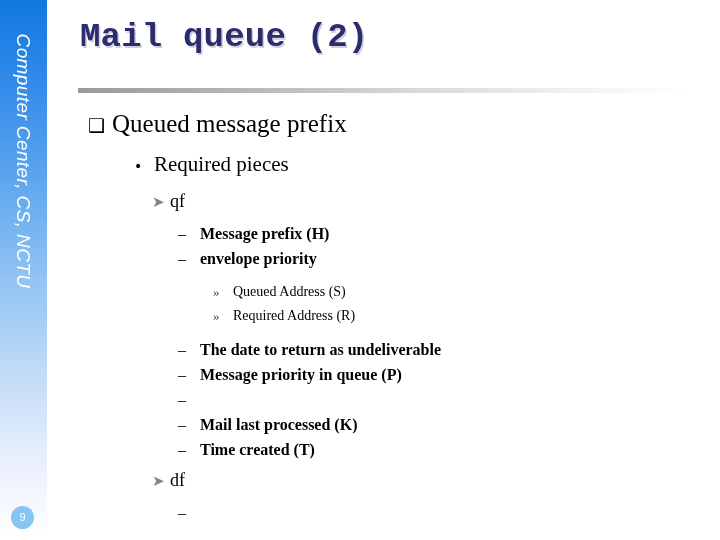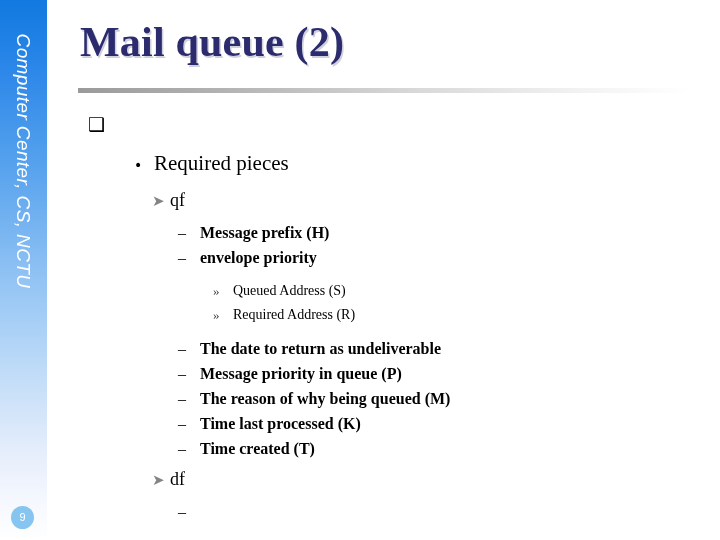--- a/index.html
+++ b/index.html
@@ -79,22 +79,22 @@
     align-items: center;
     justify-content: center;
     line-height: 1;
   }
 
   
   .title {
     position: absolute;
     left: 80px;
     top: 18px;
-    font-family: Liberation Serif, serif;
-    font-size: 42px;
+    font-family: Liberation Mono, monospace;
+    font-size: 34px;
     font-weight: 700;
     color: #2b2b6e;
     letter-spacing: 0.2px;
     text-shadow: 1.5px 1.5px 0 rgba(150,150,180,0.45);
     white-space: nowrap;
   }
 
   .title-rule {
     position: absolute;
     left: 78px;
@@ -215,20 +215,21 @@
 
   <div class="page-badge">9</div>
 
   <div class="title">Mail queue (2)</div>
   <div class="title-rule"></div>
 
   <div class="body-area">
 
     <div class="lvl lvl1">
       <span class="bullet">❑</span>
+      <span class="txt">Queued message prefix</span>
     </div>
 
     <div class="gap-sm"></div>
 
     <div class="lvl lvl2">
       <span class="bullet">•</span>
       <span class="txt">Required pieces</span>
     </div>
 
     <div class="gap-sm"></div>
@@ -269,26 +270,25 @@
       <span class="txt">The date to return as undeliverable</span>
     </div>
 
     <div class="lvl lvl4">
       <span class="bullet">–</span>
       <span class="txt">Message priority in queue (P)</span>
     </div>
 
     <div class="lvl lvl4">
       <span class="bullet">–</span>
-      <span class="txt">The reason of why being queued (M)</span>
-    </div>
-
-    <div class="lvl lvl4">
-      <span class="bullet">–</span>
-      <span class="txt">Time last processed (K)</span>
+    </div>
+
+    <div class="lvl lvl4">
+      <span class="bullet">–</span>
+      <span class="txt">Mail last processed (K)</span>
     </div>
 
     <div class="lvl lvl4">
       <span class="bullet">–</span>
       <span class="txt">Time created (T)</span>
     </div>
 
     <div class="gap-sm"></div>
 
     <div class="lvl lvl3">

